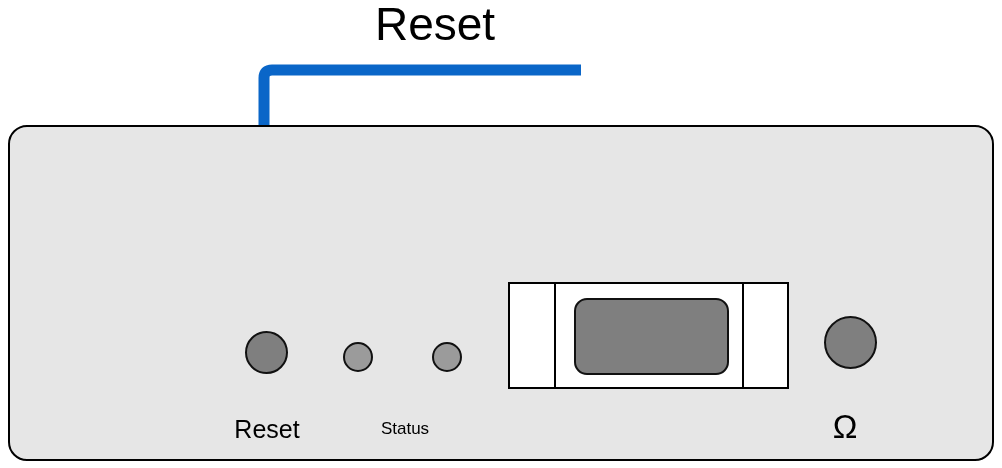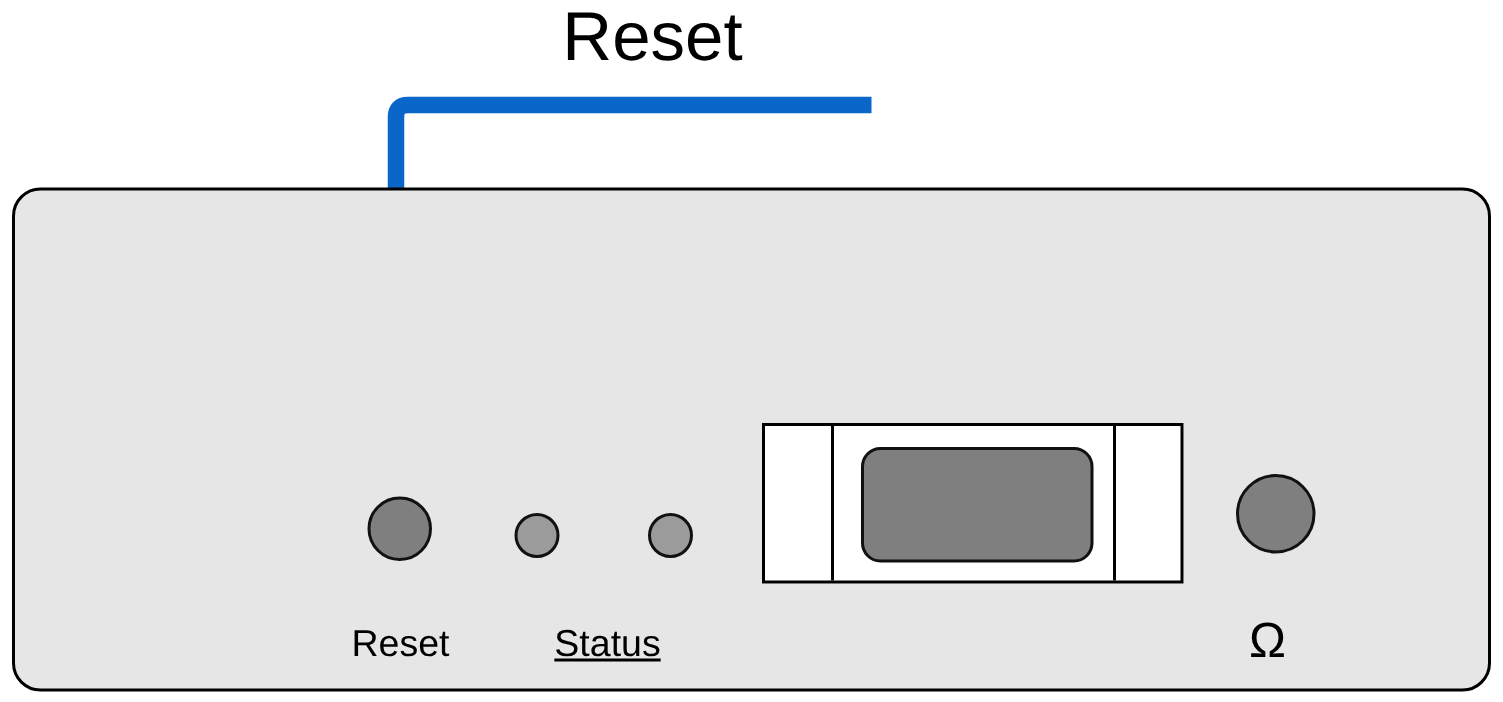--- a/index.html
+++ b/index.html
@@ -135,23 +135,22 @@
     left: 205px;
     top: 412px;
     width: 120px;
     font-size: 25px;
     line-height: 30px;
   }
   .label-status {
     left: 343px;
     top: 412px;
     width: 120px;
-    font-size: 25px;
+    font-size: 17px;
     line-height: 30px;
-    text-decoration: underline;
   }
   .label-ohm {
     left: 798px;
     top: 406px;
     width: 90px;
     font-size: 33px;
     line-height: 38px;
   }
 </style>
 </head>

